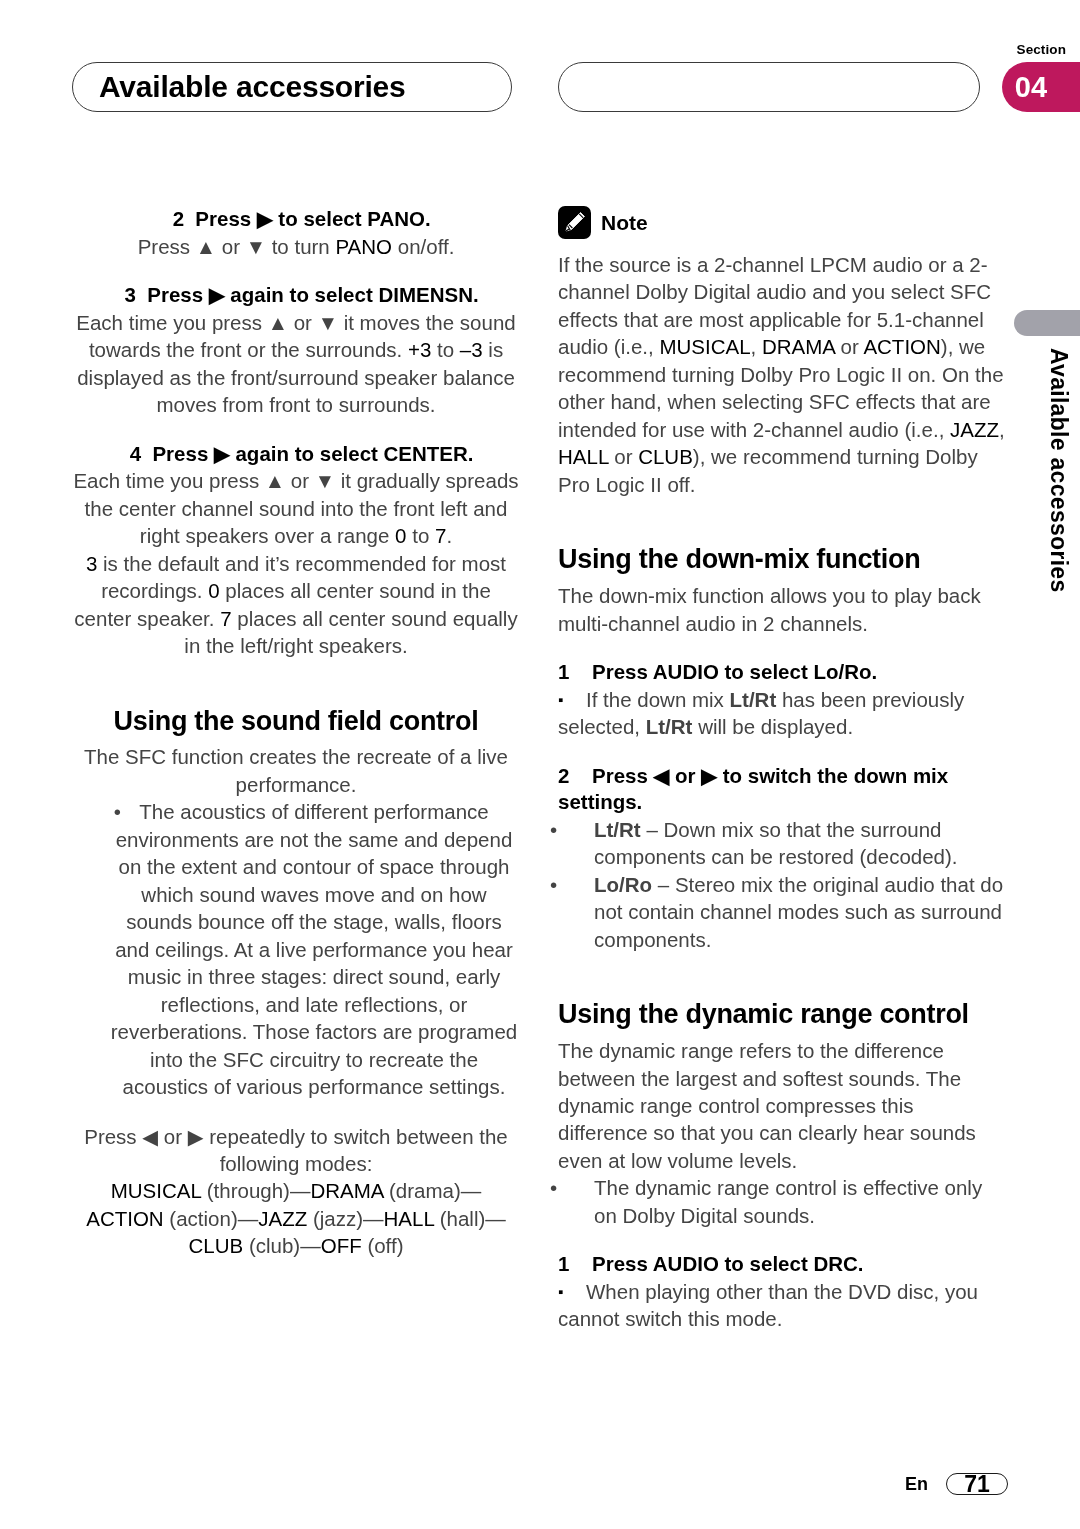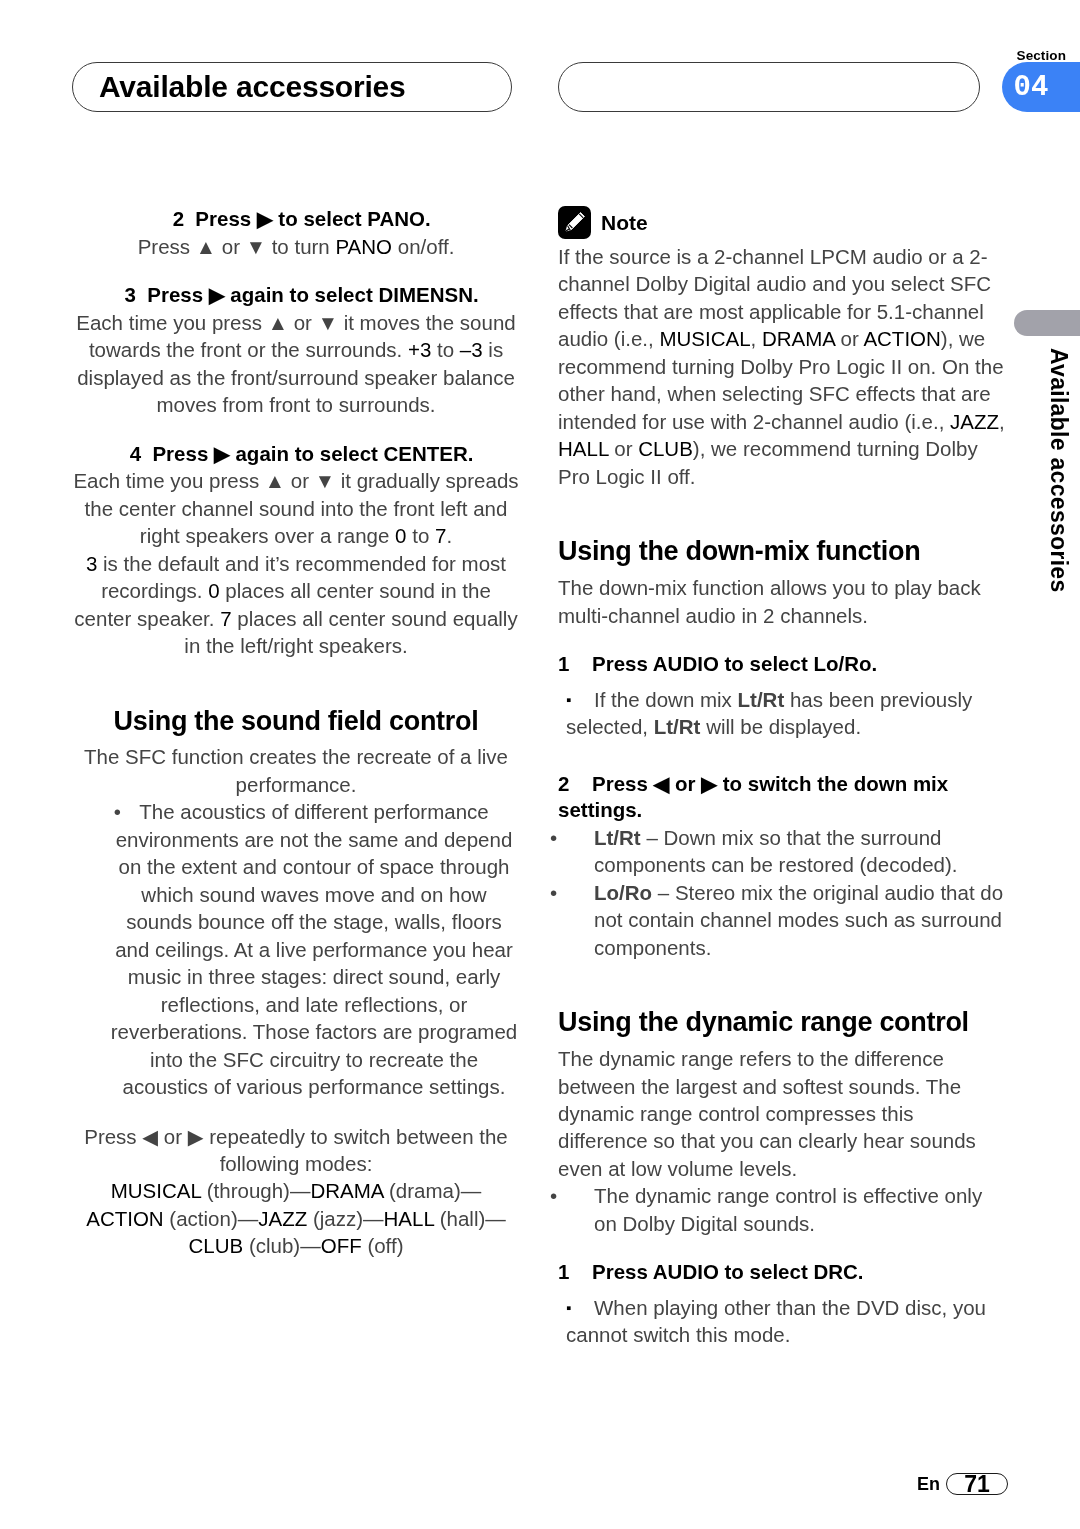--- a/index.html
+++ b/index.html
@@ -46,43 +46,42 @@
     white-space: nowrap;
   }
   .pill-right {
     left: 558px;
     top: 0;
     width: 422px;
   }
 
   .section-label {
     position: absolute;
-    top: 48px;
+    top: 42px;
     right: 14px;
     font-size: 13.5px;
     font-weight: bold;
     color: #000;
     letter-spacing: 0.1px;
   }
   .section-num {
     position: absolute;
     top: 62px;
     right: 0;
     width: 78px;
     height: 50px;
-    background: #3b82f6;
+    background: #be185d;
     border-radius: 25px 0 0 25px;
     color: #fff;
     font-size: 29px;
     font-weight: bold;
     display: flex;
     align-items: center;
     justify-content: center;
     padding-right: 20px;
-    font-family: Liberation Mono, monospace;
   }
 
   
   .margin-tab {
     position: absolute;
     top: 310px;
     right: 0;
     width: 66px;
     height: 26px;
     background: #a2a2aa;
@@ -152,21 +151,21 @@
   }
   .bullet-round .dot {
     display: inline-block;
     width: 22px;
     color: #444;
   }
   .bullet-sq {
     font-size: 20.5px;
     color: #444444;
     line-height: 1.34;
-    margin: 8px;
+    margin: 0;
     padding-left: 0;
   }
   .bullet-sq .sq {
     display: inline-block;
     width: 28px;
     color: #000;
     font-size: 15px;
     vertical-align: 2px;
   }
   .bullet-big {
@@ -180,21 +179,21 @@
     display: inline-block;
     width: 36px;
     font-size: 22px;
   }
 
   
   .note-head {
     display: flex;
     align-items: center;
     gap: 10px;
-    margin-bottom: 4px;
+    margin-bottom: 12px;
   }
   .note-icon {
     width: 33px;
     height: 33px;
     background: #000;
     border-radius: 7px;
     position: relative;
     flex: none;
   }
   .note-icon svg { position: absolute; left: 0; top: 0; }
@@ -204,21 +203,21 @@
     color: #000;
   }
 
   
   .footer {
     position: absolute;
     bottom: 34px;
     right: 72px;
     display: flex;
     align-items: center;
-    gap: 6px;
+    gap: 18px;
   }
   .footer-lang {
     font-size: 18px;
     font-weight: bold;
     color: #000;
   }
   .footer-page {
     border: 1.6px solid #1a1a1a;
     border-radius: 22px;
     width: 62px;

